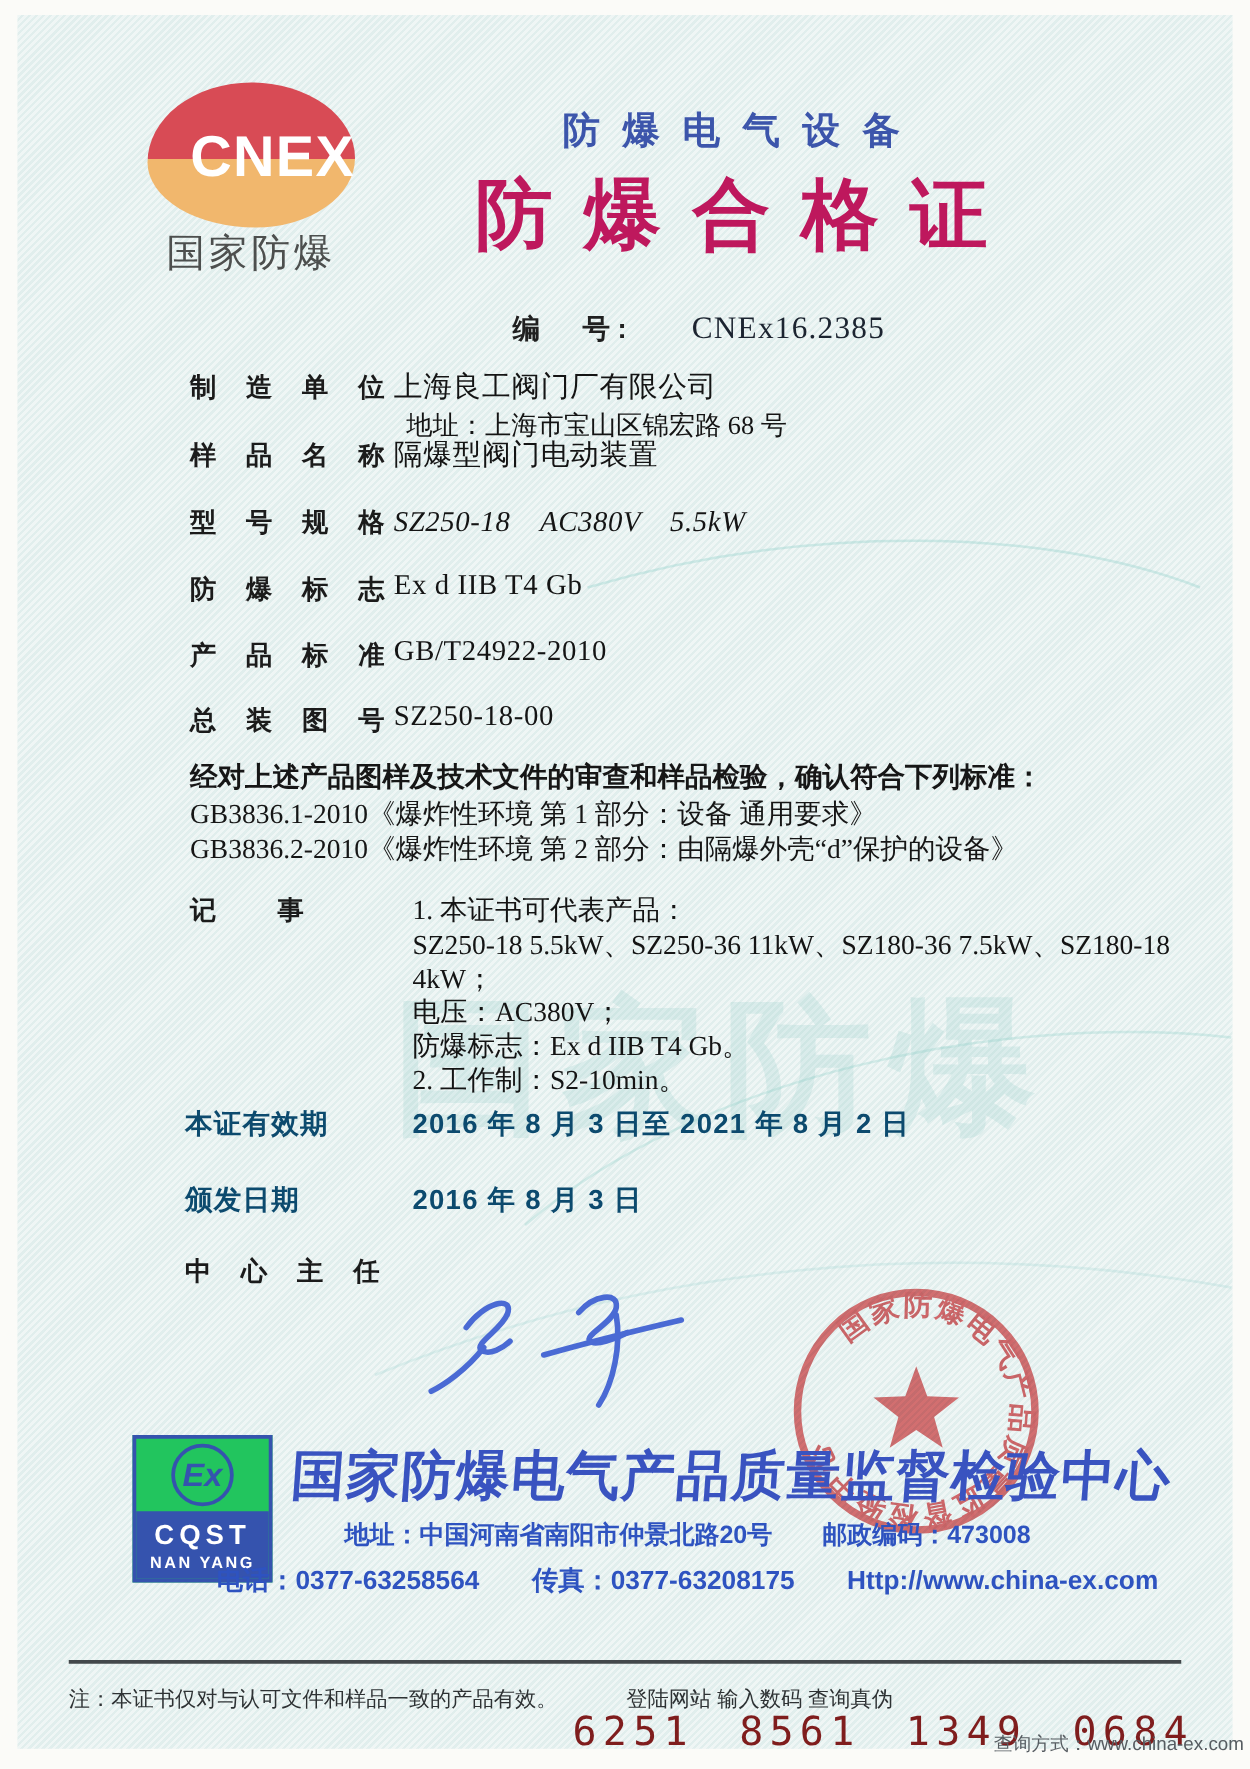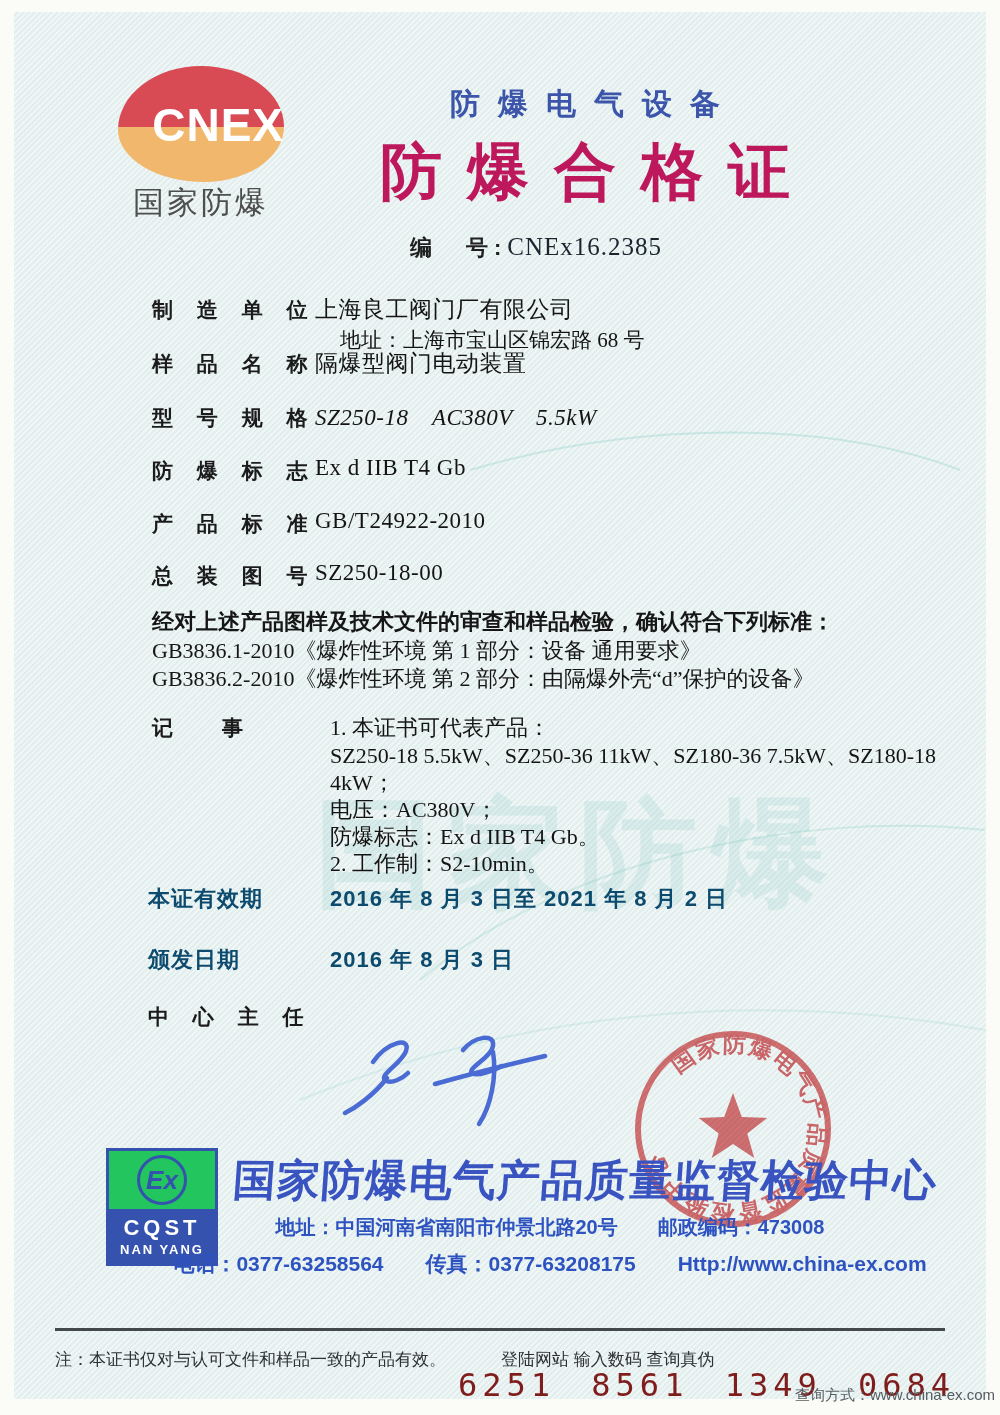--- a/index.html
+++ b/index.html
@@ -23,21 +23,21 @@
   
   .cnex-oval{
     left:118px;top:66px;width:166px;height:116px;border-radius:50% 50% 48% 52%/55% 52% 48% 45%;
     background:linear-gradient(180deg,#d84b55 0 53%,#f1b76d 53% 100%);
     display:flex;align-items:center;justify-content:flex-end;
   }
   .cnex-text{color:#ffffff;font-weight:700;font-size:46px;letter-spacing:1px;margin-top:2px;}
   .cnex-caption{left:103px;top:182px;width:196px;text-align:center;font-size:31px;color:#4d4f4e;letter-spacing:3px;font-weight:500;}
   .doc-subtitle{left:320px;top:84px;width:530px;text-align:center;font-size:30px;font-weight:700;color:#3c55ab;letter-spacing:18px;text-indent:18px;}
   .doc-title{left:290px;top:130px;width:590px;text-align:center;font-size:62px;font-weight:900;color:#be185d;letter-spacing:25px;text-indent:25px;}
-  .certno-row{left:410px;top:233px;display:flex;align-items:baseline;}
+  .certno-row{left:410px;top:248px;display:flex;align-items:baseline;gap:46px;}
   .certno-label{font-size:22px;font-weight:700;color:#202020;letter-spacing:6px;}
   .certno-value{font-size:25px;color:#1c2430;font-family:"Liberation Serif","DejaVu Serif",serif;letter-spacing:1px;}
 
   
   .flabel{font-size:21px;font-weight:600;color:#1b1b1b;letter-spacing:9px;white-space:nowrap;}
   .fvalue{font-size:23px;color:#141414;white-space:nowrap;letter-spacing:0.5px;}
   .subvalue{font-size:21px;color:#141414;white-space:nowrap;}
 
   .para{font-size:22px;color:#161616;white-space:nowrap;}
   .remark-line{font-size:22px;color:#141414;white-space:nowrap;}
@@ -99,21 +99,21 @@
   <div class="abs doc-subtitle">防爆电气设备</div>
   <div class="abs doc-title">防爆合格证</div>
 
   <div class="abs certno-row">
     <span class="certno-label">编　号:</span>
     <span class="certno-value">CNEx16.2385</span>
   </div>
 
   <div class="abs flabel" style="left:152px;top:296px;">制 造 单 位</div>
   <div class="abs fvalue song" style="left:315px;top:294px;">上海良工阀门厂有限公司</div>
-  <div class="abs subvalue song" style="left:325px;top:326px;padding-left:15px;">地址：上海市宝山区锦宏路 68 号</div>
+  <div class="abs subvalue song" style="left:310px;top:326px;padding-left:15px;">地址：上海市宝山区锦宏路 68 号</div>
 
   <div class="abs flabel" style="left:152px;top:350px;">样 品 名 称</div>
   <div class="abs fvalue song" style="left:315px;top:348px;">隔爆型阀门电动装置</div>
 
   <div class="abs flabel" style="left:152px;top:404px;">型 号 规 格</div>
   <div class="abs fvalue song" style="left:315px;top:402px;font-style:italic;">SZ250-18　AC380V　5.5kW</div>
 
   <div class="abs flabel" style="left:152px;top:457px;">防 爆 标 志</div>
   <div class="abs fvalue song" style="left:315px;top:455px;">Ex d IIB T4 Gb</div>
 

